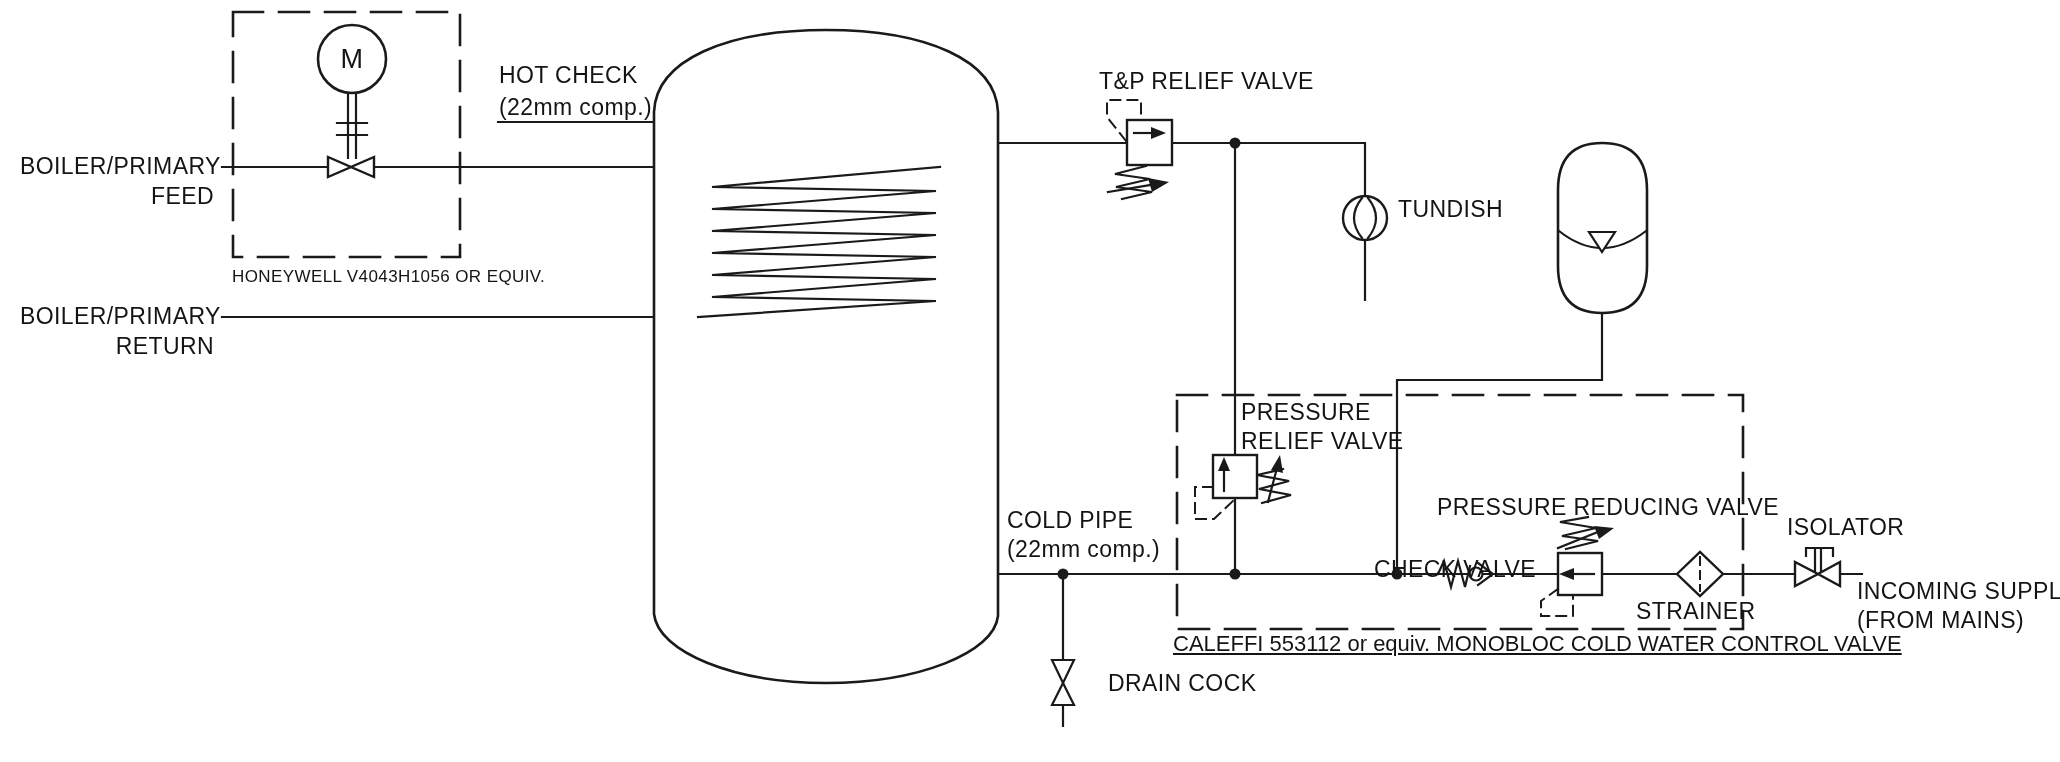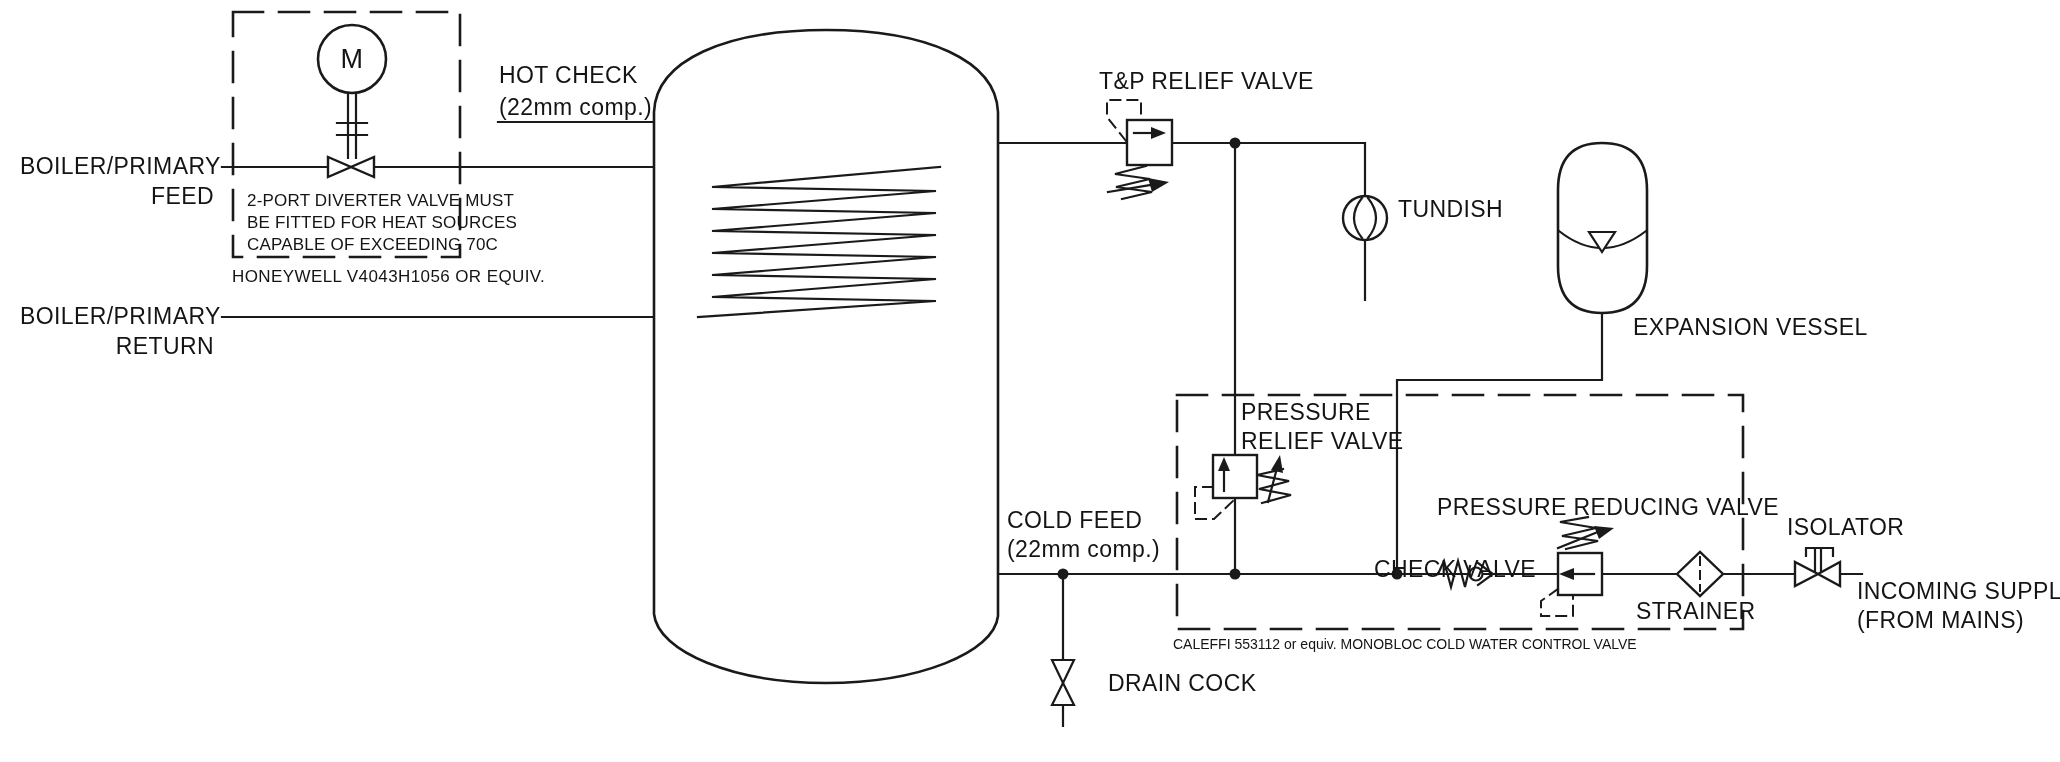--- a/index.html
+++ b/index.html
@@ -16,21 +16,21 @@
   .lbl {
     position: absolute;
     white-space: pre;
     font-size: 23px;
     line-height: 30px;
     letter-spacing: 0.4px;
     color: #141414;
   }
   .lbl.small { font-size: 17px; line-height: 22px; letter-spacing: 0.2px; }
   .lbl.model { font-size: 17px; line-height: 26px; }
-  .lbl.caleffi { font-size: 14px; line-height: 22px; letter-spacing: 0px; }
+  .lbl.caleffi { font-size: 22px; line-height: 22px; letter-spacing: 0px; text-decoration: underline; }
   .lbl.right { text-align: right; }
   .lbl.motor { font-size: 27px; line-height: 30px; text-align: center; }
 </style>
 </head>
 <body>
 
 <div class="stage">
 
   <svg width="2060" height="762" viewBox="0 0 2060 762" fill="none" stroke="#1a1a1a" stroke-width="2.2" stroke-linecap="square">
 
@@ -139,36 +139,34 @@
     </g>
 
   </svg>
 
   <div class="lbl right" style="left:20px; top:151px; width:194px;"><span>BOILER/PRIMARY</span><br><span>FEED</span></div>
 
   <div class="lbl right" style="left:20px; top:301px; width:194px;"><span>BOILER/PRIMARY</span><br><span>RETURN</span></div>
 
   <div class="lbl motor" style="left:336px; top:44px; width:32px;">M</div>
 
-  <div class="lbl small" style="left:247px; top:190px;"><span>2-PORT DIVERTER VALVE MUST</span><br><span>BE FITTED FOR HEAT SOURCES</span><br><span>CAPABLE OF EXCEEDING 70C</span></div>
 
   <div class="lbl model" style="left:232px; top:264px;">HONEYWELL V4043H1056 OR EQUIV.</div>
 
   <div class="lbl" style="left:499px; top:59px; line-height:32px;"><span>HOT CHECK</span><br><span>(22mm comp.)</span></div>
 
   <div class="lbl" style="left:1099px; top:66px;">T&amp;P RELIEF VALVE</div>
 
   <div class="lbl" style="left:1398px; top:194px;">TUNDISH</div>
 
 
-  <div class="lbl" style="left:1633px; top:312px;">EXPANSION VESSEL</div>
 
   <div class="lbl" style="left:1241px; top:398px; line-height:29px;"><span>PRESSURE</span><br><span>RELIEF VALVE</span></div>
 
-  <div class="lbl" style="left:1007px; top:506px; line-height:29px;"><span>COLD FEED</span><br><span>(22mm comp.)</span></div>
+  <div class="lbl" style="left:1007px; top:506px; line-height:29px;"><span>COLD PIPE</span><br><span>(22mm comp.)</span></div>
 
   <div class="lbl" style="left:1346px; top:554px;margin-left:28px;">CHECK VALVE</div>
 
   <div class="lbl" style="left:1437px; top:492px;">PRESSURE REDUCING VALVE</div>
 
   <div class="lbl" style="left:1636px; top:596px;">STRAINER</div>
 
   <div class="lbl" style="left:1787px; top:512px;">ISOLATOR</div>
 
   <div class="lbl" style="left:1857px; top:577px; line-height:29px;"><span>INCOMING SUPPLY</span><br><span>(FROM MAINS)</span></div>

